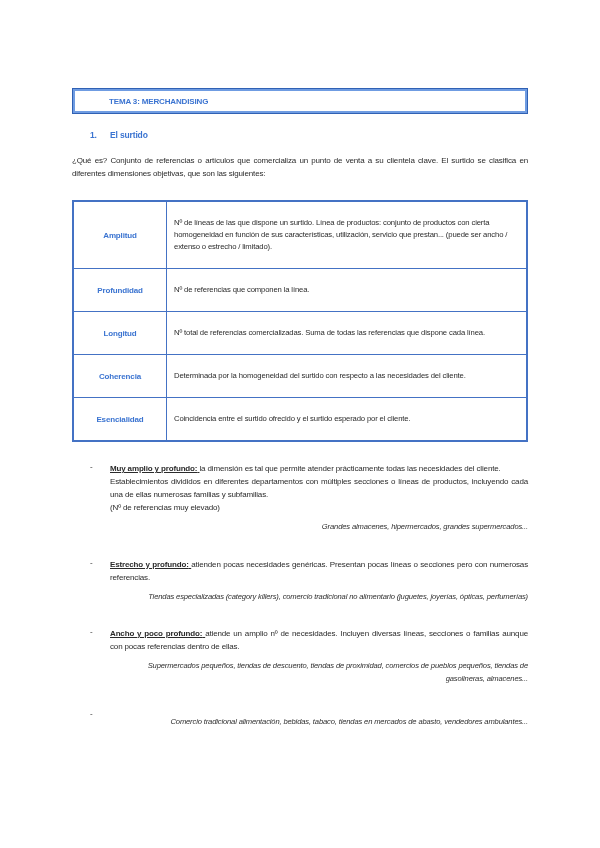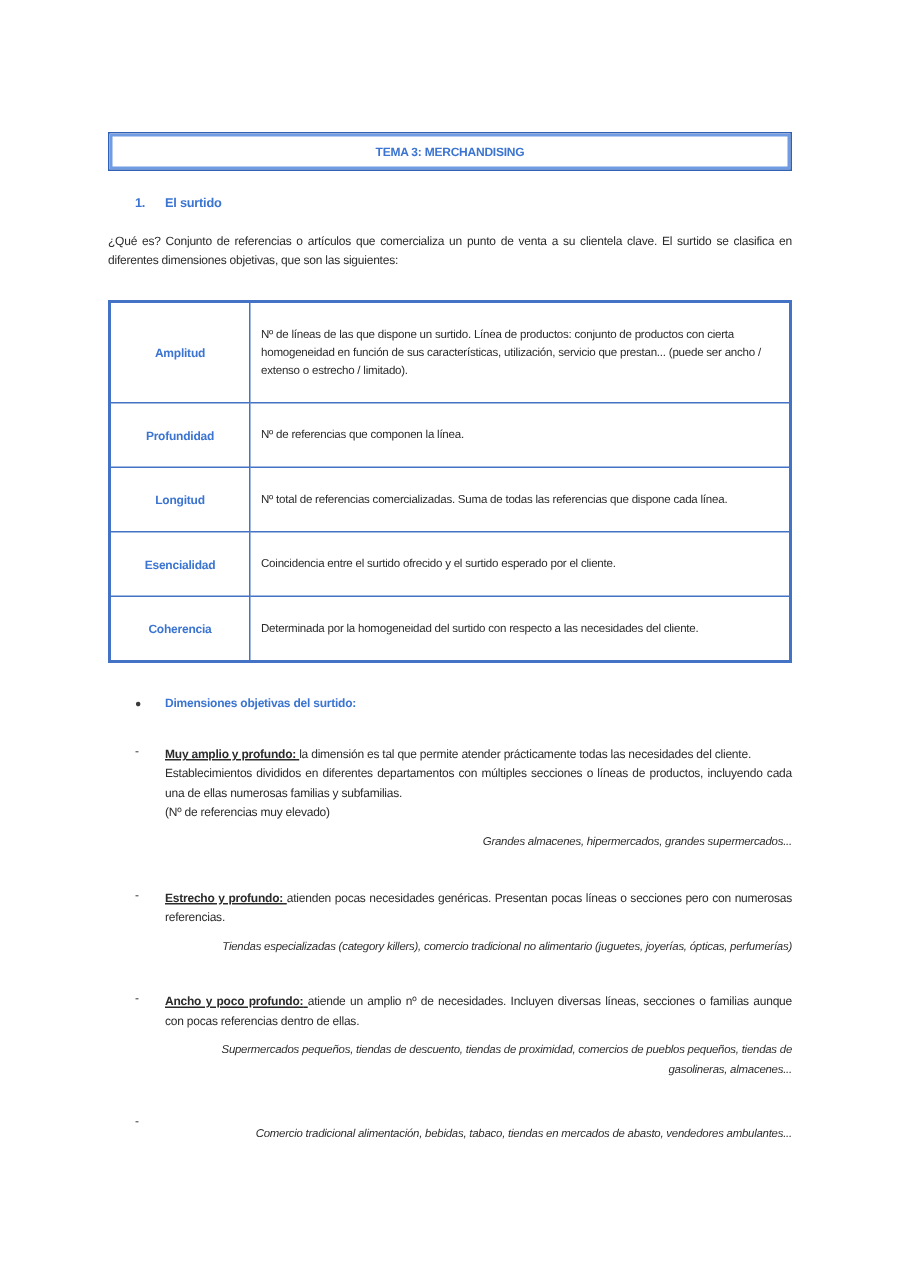--- a/index.html
+++ b/index.html
@@ -16,21 +16,21 @@
   .content {
     position:absolute;
     left:72px; top:88px;
     width:456px;
   }
   
   .banner {
     border:1px solid #3061b4;
     box-shadow: inset 0 0 0 2px #6f9ce2;
     height:24px;
-    display:flex; align-items:center; justify-content:center;
+    display:flex; align-items:center; padding-left:36px;
   }
   .banner-text {
     color:#3b74d1; font-weight:bold; font-size:8px;
   }
   
   .section-heading {
     margin-top:16px;
     display:flex;
     color:#3b74d1; font-weight:bold; font-size:8.5px;
   }
@@ -111,34 +111,30 @@
         </tr>
         <tr>
           <td class="term">Profundidad</td>
           <td class="def">Nº de referencias que componen la línea.</td>
         </tr>
         <tr>
           <td class="term">Longitud</td>
           <td class="def">Nº total de referencias comercializadas. Suma de todas las referencias que dispone cada línea.</td>
         </tr>
         <tr>
+          <td class="term">Coherencia</td>
+          <td class="def">Determinada por la homogeneidad del surtido con respecto a las necesidades del cliente.</td>
+        </tr>
+        <tr>
           <td class="term">Esencialidad</td>
           <td class="def">Coincidencia entre el surtido ofrecido y el surtido esperado por el cliente.</td>
-        </tr>
-        <tr>
-          <td class="term">Coherencia</td>
-          <td class="def">Determinada por la homogeneidad del surtido con respecto a las necesidades del cliente.</td>
         </tr>
       </tbody>
     </table>
 
-    <div class="bullet-heading">
-      <span class="bullet-dot">●</span>
-      <span class="bullet-label">Dimensiones objetivas del surtido:</span>
-    </div>
 
     <div class="item">
       <span class="dash">-</span>
       <div class="item-body">
         <div>
           <span class="lead">Muy amplio y profundo:</span><span>la dimensión es tal que permite atender prácticamente todas las necesidades del cliente.</span>
         </div>
         <div class="para2">Establecimientos divididos en diferentes departamentos con múltiples secciones o líneas de productos, incluyendo cada una de ellas numerosas familias y subfamilias.</div>
         <div>(Nº de referencias muy elevado)</div>
         <div class="examples">Grandes almacenes, hipermercados, grandes supermercados...</div>

